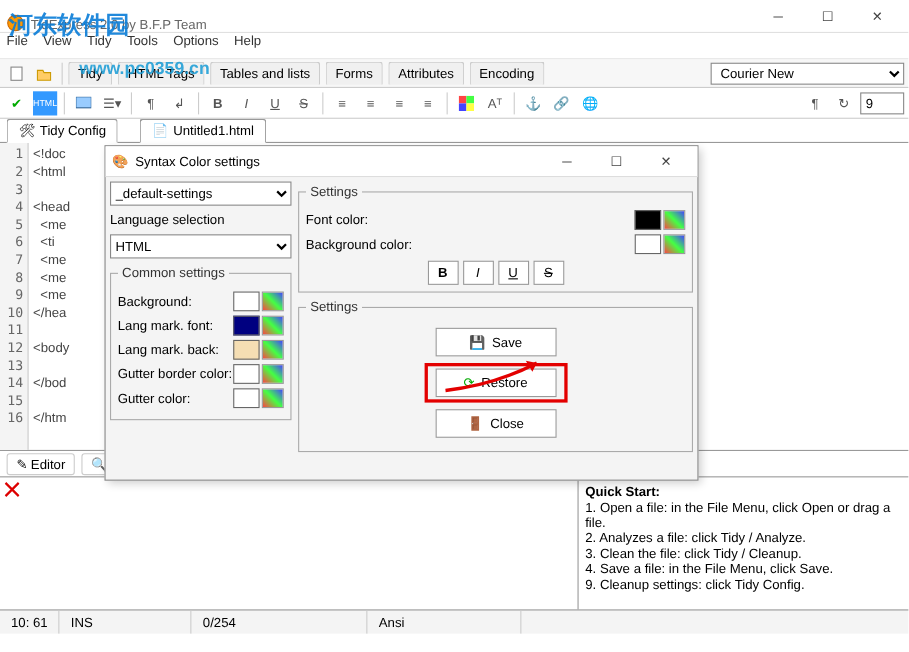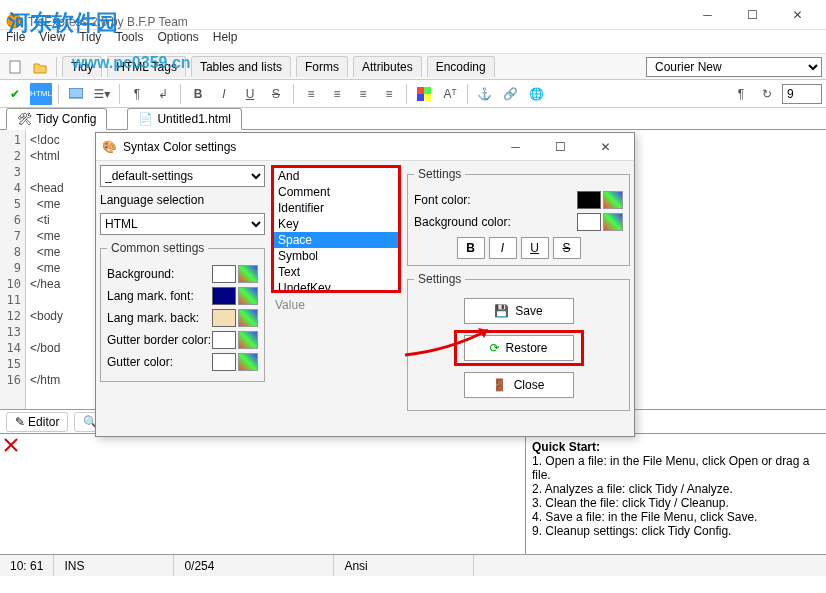--- a/index.html
+++ b/index.html
@@ -267,33 +267,20 @@
         <div class="row">
             <span>Gutter color:</span>
             <span style="display:flex">
               <span class="swatch" style="background:#fff"></span>
               <span class="pickbtn"></span>
             </span>
           </div>
       </fieldset>
     </div>
 
-    <div class="dlg-col col2">
-      <div class="tokenlist redbox">
-        <div class="token">And</div>
-        <div class="token">Comment</div>
-        <div class="token">Identifier</div>
-        <div class="token">Key</div>
-        <div class="token sel">Space</div>
-        <div class="token">Symbol</div>
-        <div class="token">Text</div>
-        <div class="token">UndefKey</div>
-      </div>
-      <div class="token" style="color:#888;padding-left:4px">Value</div>
-    </div>
 
     <div class="dlg-col col3">
       <fieldset class="fieldset">
         <legend>Settings</legend>
         <div class="row">
             <span>Font color:</span>
             <span style="display:flex">
               <span class="swatch" style="background:#000"></span>
               <span class="pickbtn"></span>
             </span>

